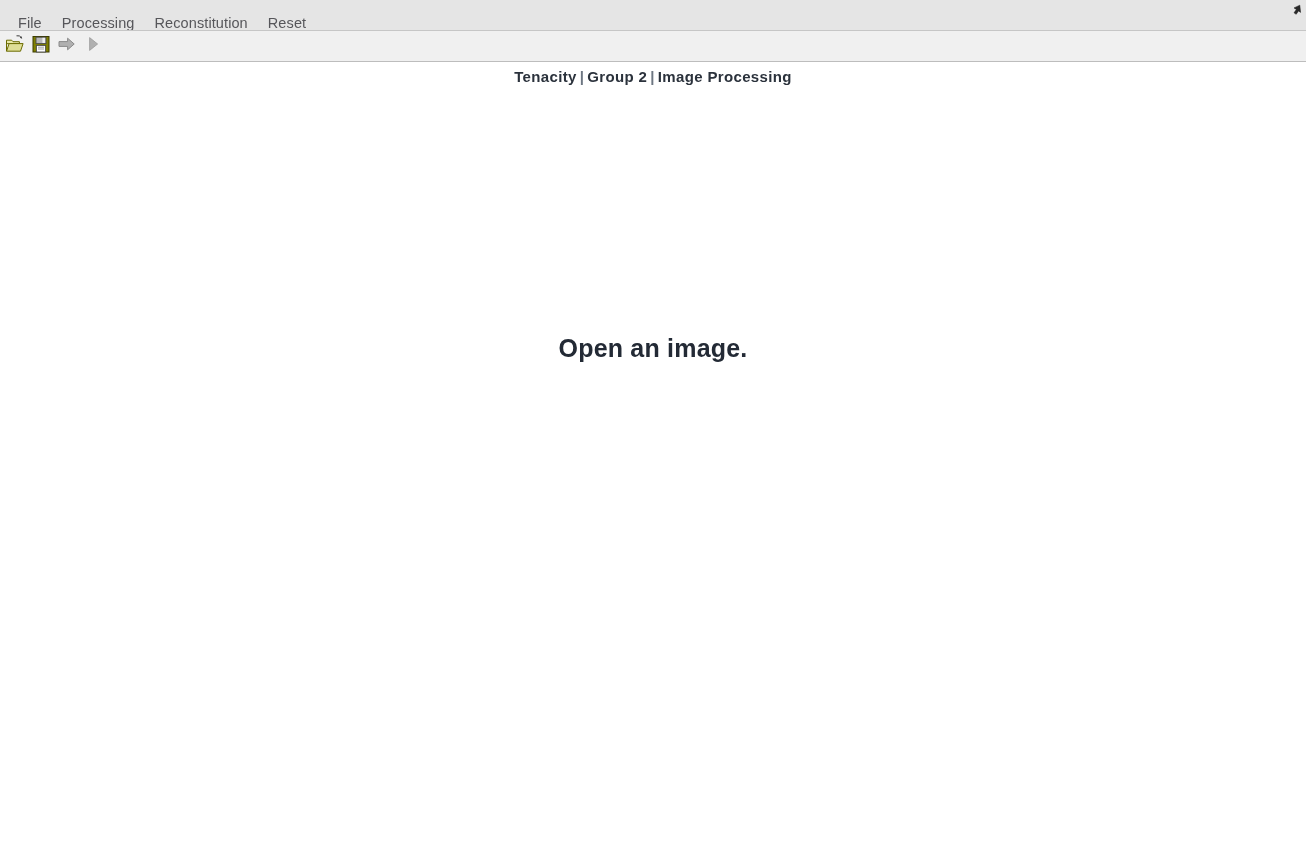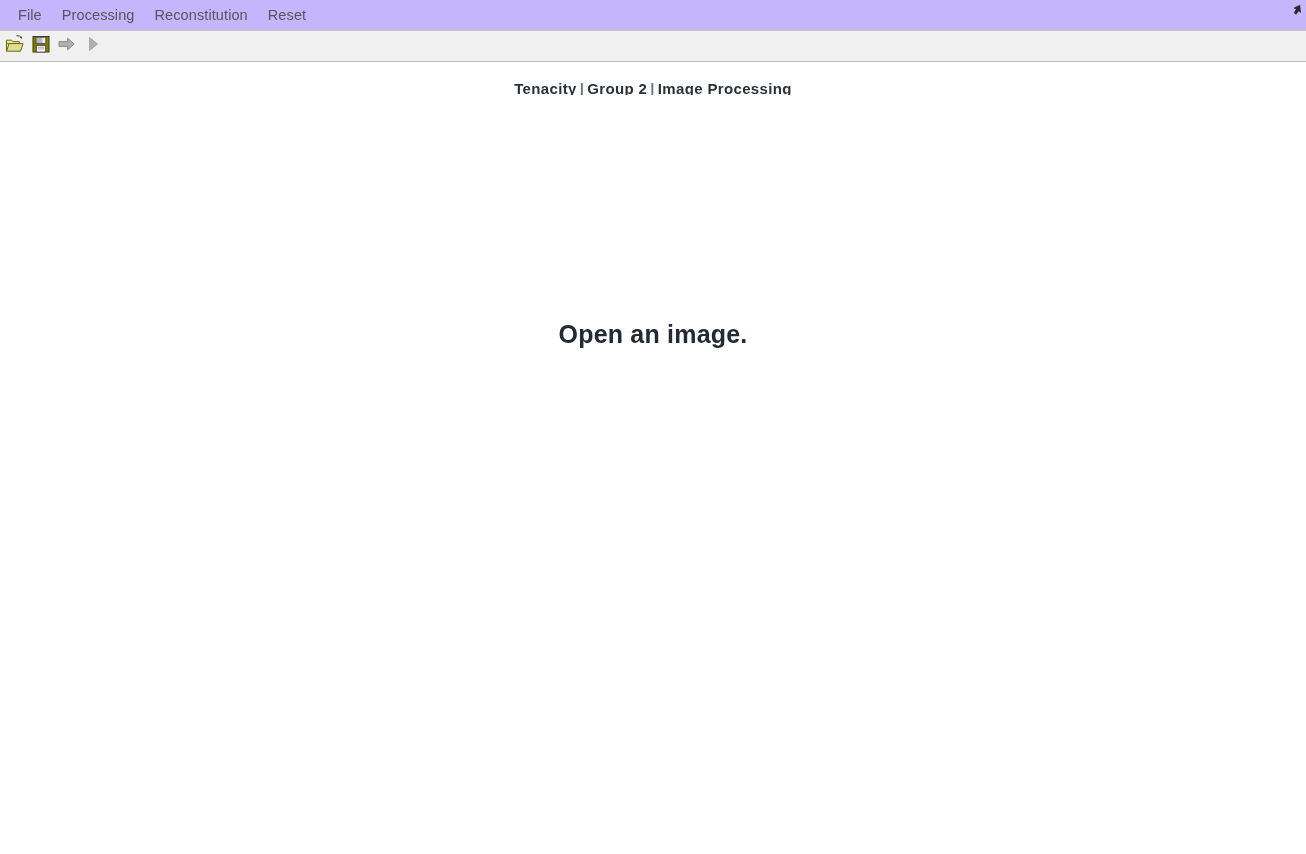--- a/index.html
+++ b/index.html
@@ -17,23 +17,23 @@
     position: relative;
   }
 
   
   .menubar {
     position: absolute;
     left: 0;
     top: 0;
     width: 1306px;
     height: 30px;
-    background: #c4b5fd;
+    background: #e5e5e5;
     display: flex;
-    align-items: center;
+    align-items: flex-end;
     padding-left: 8px;
     box-sizing: border-box;
   }
   .menu-item {
     font-family: "Liberation Sans", sans-serif;
     font-size: 14.5px;
     color: #56565a;
     line-height: 1;
     padding: 0 10px;
     white-space: nowrap;
@@ -75,21 +75,21 @@
     border: 1px solid transparent;
     box-sizing: border-box;
     cursor: default;
     flex: 0 0 auto;
   }
 
   
   .title-line {
     position: absolute;
     left: 0;
-    top: 80px;
+    top: 68px;
     width: 1306px;
     text-align: center;
     font-family: "Liberation Sans", sans-serif;
     font-size: 15px;
     font-weight: bold;
     color: #2b323c;
     letter-spacing: 0.35px;
     white-space: nowrap;
   }
   .title-sep {
@@ -103,21 +103,21 @@
     position: absolute;
     left: 0;
     top: 95px;
     width: 1306px;
     height: 759px;
     background: #ffffff;
   }
   .placeholder-msg {
     position: absolute;
     left: 0;
-    top: 225px;
+    top: 239px;
     width: 1306px;
     text-align: center;
     font-family: "Liberation Sans", sans-serif;
     font-size: 25px;
     font-weight: bold;
     color: #232a35;
     letter-spacing: 0.2px;
     white-space: nowrap;
   }
 </style>

